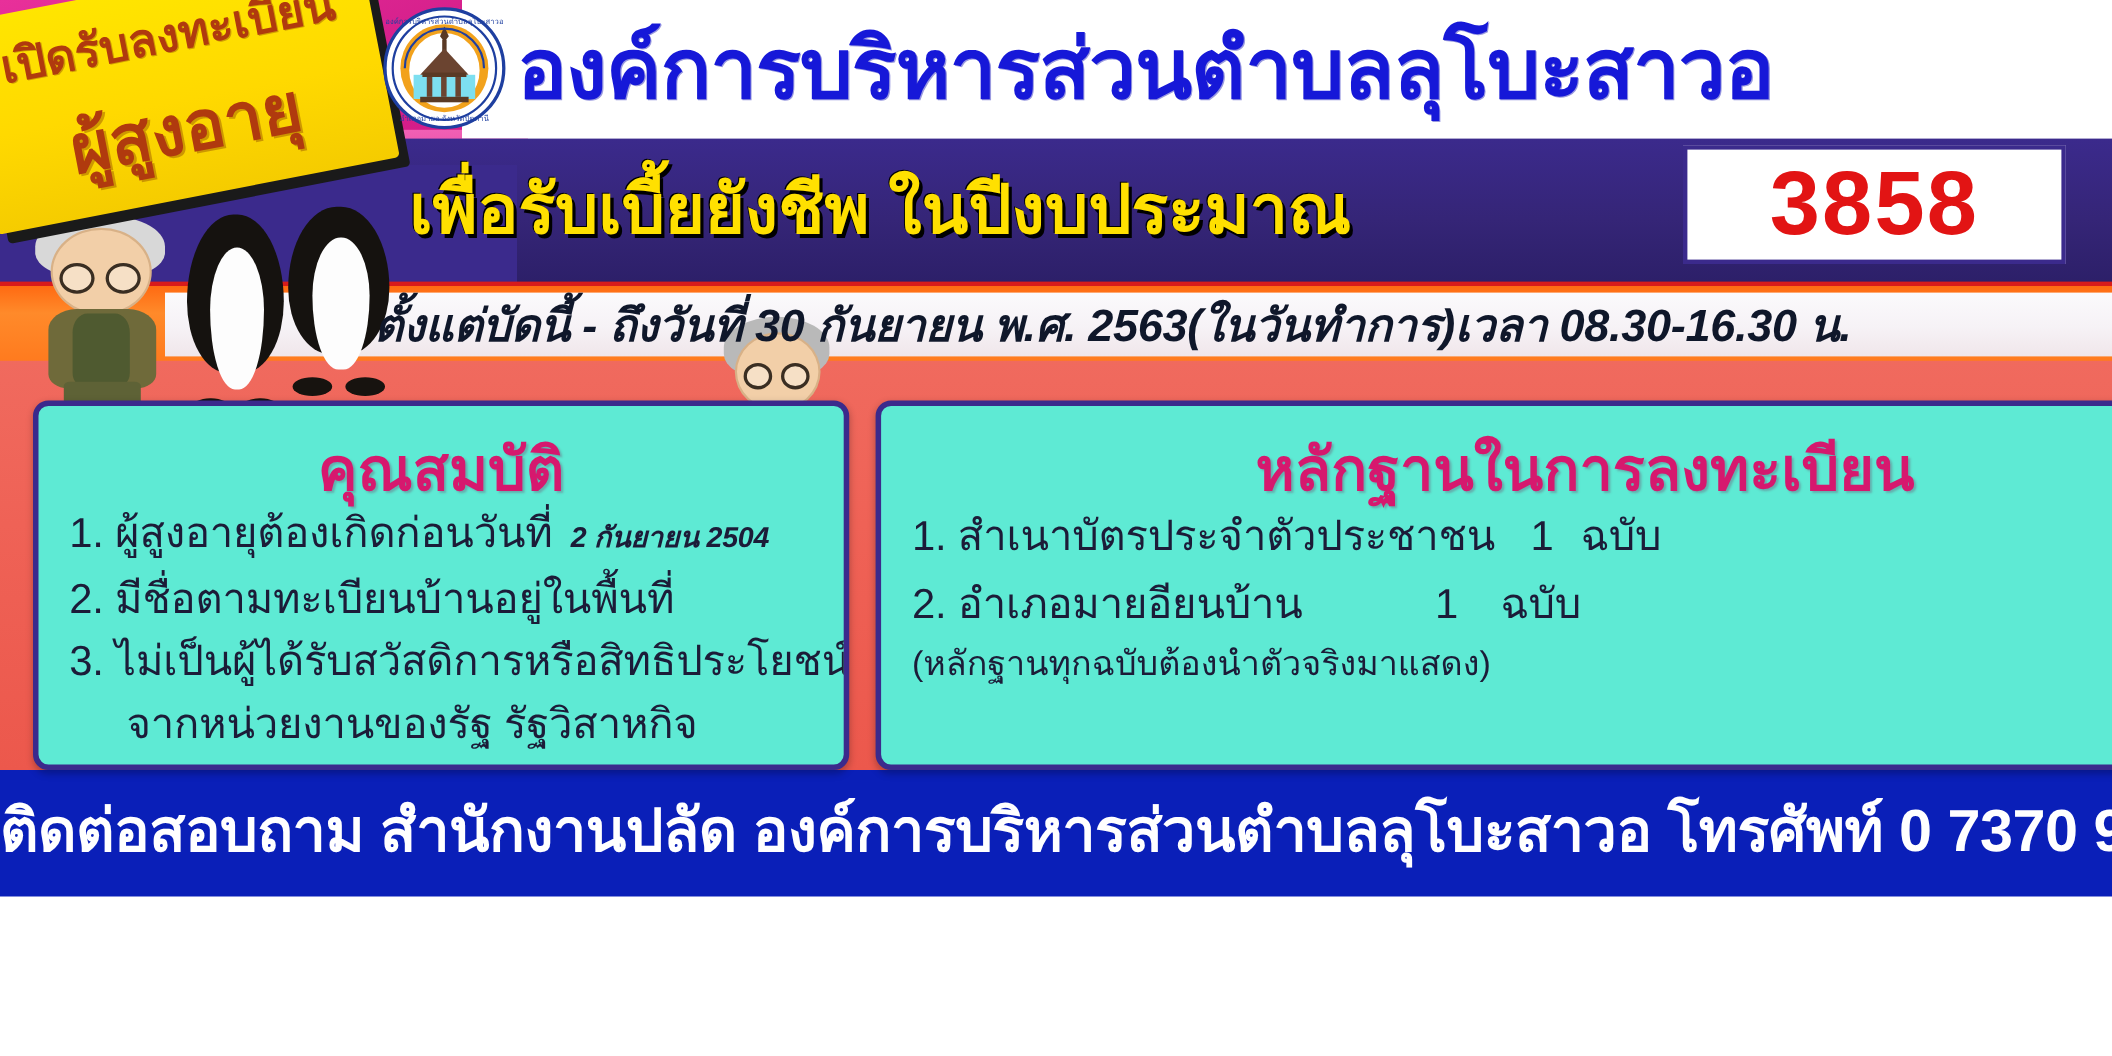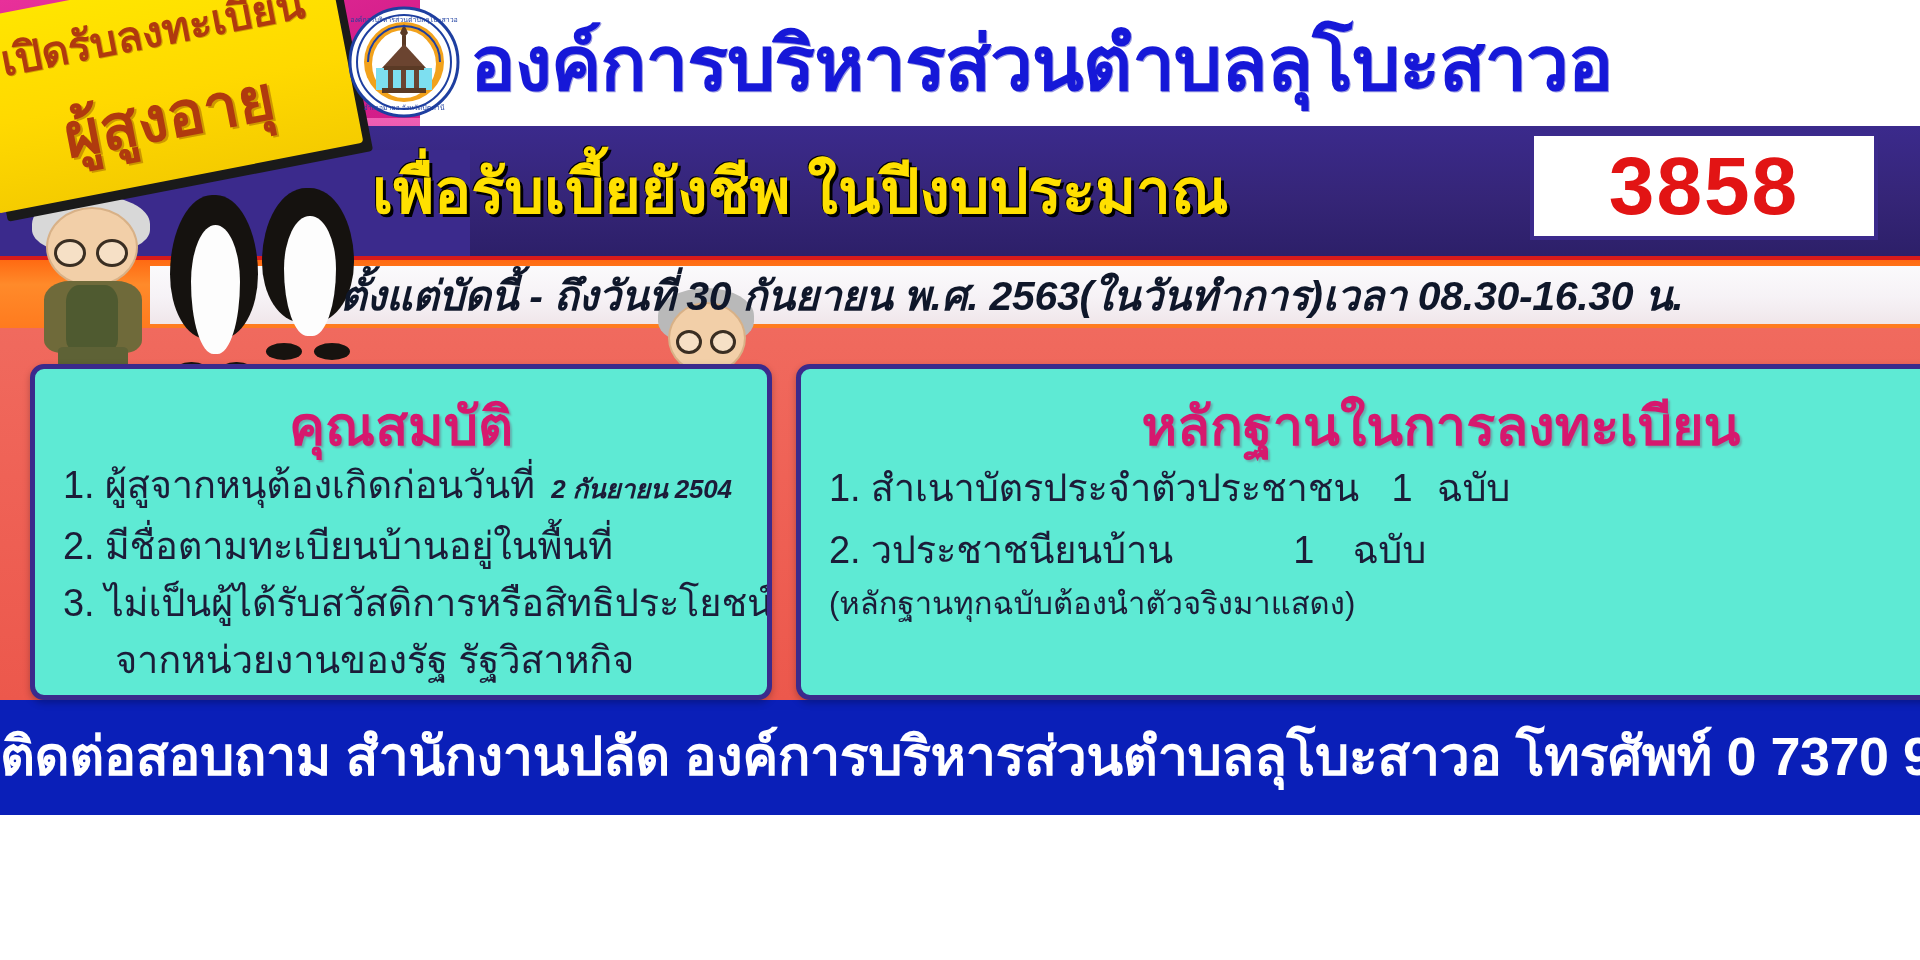--- a/index.html
+++ b/index.html
@@ -315,21 +315,21 @@
     <span class="year-text">3858</span>
   </div>
 
   <div class="date-line">ตั้งแต่บัดนี้ - ถึงวันที่ 30 กันยายน พ.ศ. 2563(ในวันทำการ)เวลา 08.30-16.30 น.</div>
 
   <div class="panel panel-left">
     <div class="panel-title">คุณสมบัติ</div>
     <div class="panel-list">
       <div class="li">
         <span>1.</span>
-        <span>ผู้สูจากหนุต้องเกิดก่อนวันที่</span>
+        <span>ผู้สูงอายุต้องเกิดก่อนวันที่</span>
         <span class="hand">2 กันยายน 2504</span>
       </div>
       <div class="li">
         <span>2.</span>
         <span>มีชื่อตามทะเบียนบ้านอยู่ในพื้นที่</span>
       </div>
       <div class="li">
         <span>3.</span>
         <span>ไม่เป็นผู้ได้รับสวัสดิการหรือสิทธิประโยชน์อื่นใด</span>
       </div>
@@ -343,21 +343,21 @@
     <div class="panel-title">หลักฐานในการลงทะเบียน</div>
     <div class="panel-list">
       <div class="li">
         <span>1.</span>
         <span>สำเนาบัตรประจำตัวประชาชน</span>
         <span style="padding-left:22px">1</span>
         <span style="padding-left:14px">ฉบับ</span>
       </div>
       <div class="li">
         <span>2.</span>
-        <span>วประชาชนียนบ้าน</span>
+        <span>อำเภอมายอียนบ้าน</span>
         <span style="padding-left:110px">1</span>
         <span style="padding-left:28px">ฉบับ</span>
       </div>
       <div class="note">(หลักฐานทุกฉบับต้องนำตัวจริงมาแสดง)</div>
     </div>
   </div>
 
   <div class="footer-text">ติดต่อสอบถาม  สำนักงานปลัด องค์การบริหารส่วนตำบลลุโบะสาวอ   โทรศัพท์  0 7370 9742</div>
 
 </div>

